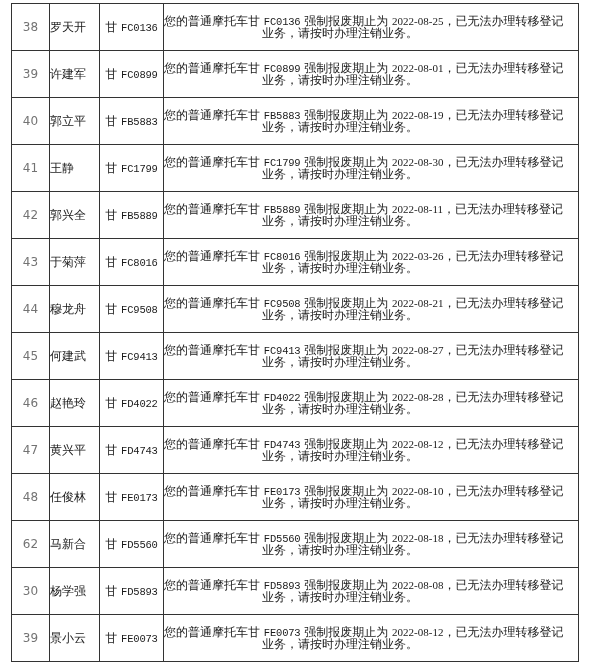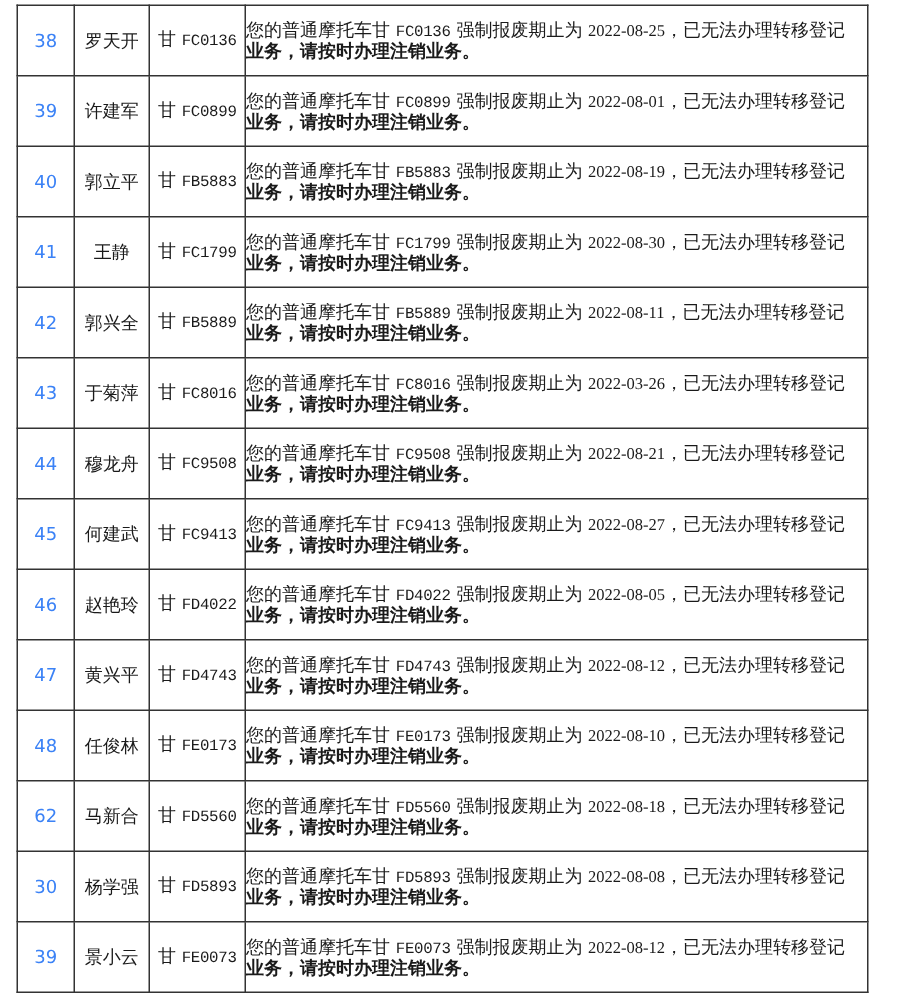--- a/index.html
+++ b/index.html
@@ -37,25 +37,24 @@
       height: 46px;
       padding: 0;
       vertical-align: middle;
       font-size: 12px;
       line-height: 1;
     }
     td.col-no {
       width: 37px;
       text-align: center;
       font-size: 11px;
-      color: #3b82f6;
+      color: #737373;
     }
     td.col-name {
       width: 49px;
-      text-align: center;
       font-size: 12.5px;
     }
     td.col-plate {
       width: 63px;
       text-align: center;
       font-size: 12px;
       white-space: nowrap;
     }
     td.col-plate .plate-code {
       font-family: "Liberation Mono", monospace;
@@ -69,22 +68,22 @@
       text-align: left;
     }
     .msg-line1 {
       display: block;
       white-space: nowrap;
       overflow: hidden;
     }
     .msg-line2 {
       display: block;
       white-space: nowrap;
+      text-align: right;
       padding-right: 160px;
-      font-weight: bold;
     }
     .mono {
       font-family: "Liberation Mono", monospace;
       font-size: 10.5px;
       letter-spacing: -0.2px;
     }
     .date {
       font-family: Liberation Serif, serif;
       font-size: 11px;
     }
@@ -174,21 +173,21 @@
       <span class="msg-line1"><span>您的普通摩托车甘 </span><span class="mono">FC9413</span><span> 强制报废期止为 </span><span class="date">2022-08-27</span><span>，已无法办理转移登记</span></span>
       <span class="msg-line2">业务，请按时办理注销业务。</span>
     </td>
   </tr>
 
   <tr>
     <td class="col-no"><span>46</span></td>
     <td class="col-name"><span>赵艳玲</span></td>
     <td class="col-plate"><span>甘</span> <span class="plate-code">FD4022</span></td>
     <td class="col-msg">
-      <span class="msg-line1"><span>您的普通摩托车甘 </span><span class="mono">FD4022</span><span> 强制报废期止为 </span><span class="date">2022-08-05</span><span>，已无法办理转移登记</span></span>
+      <span class="msg-line1"><span>您的普通摩托车甘 </span><span class="mono">FD4022</span><span> 强制报废期止为 </span><span class="date">2022-08-28</span><span>，已无法办理转移登记</span></span>
       <span class="msg-line2">业务，请按时办理注销业务。</span>
     </td>
   </tr>
 
   <tr>
     <td class="col-no"><span>47</span></td>
     <td class="col-name"><span>黄兴平</span></td>
     <td class="col-plate"><span>甘</span> <span class="plate-code">FD4743</span></td>
     <td class="col-msg">
       <span class="msg-line1"><span>您的普通摩托车甘 </span><span class="mono">FD4743</span><span> 强制报废期止为 </span><span class="date">2022-08-12</span><span>，已无法办理转移登记</span></span>

